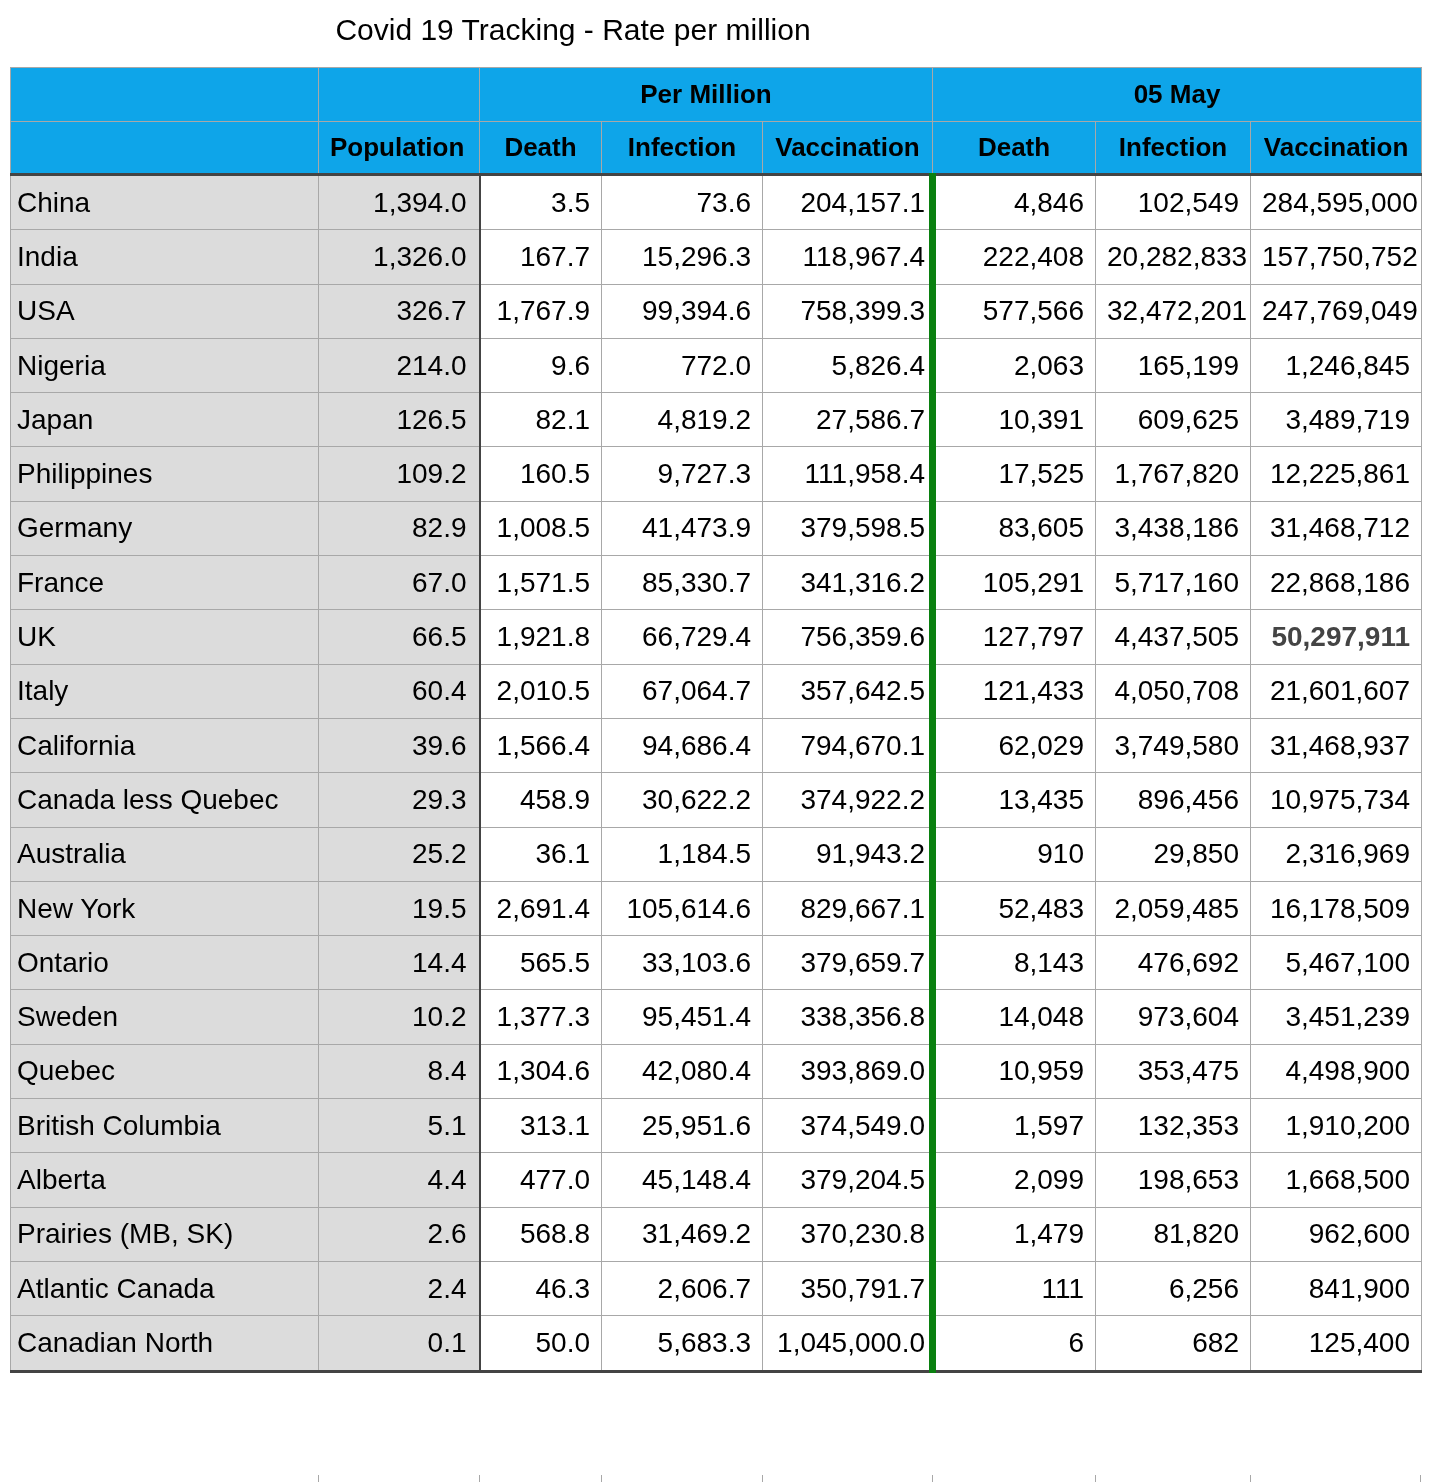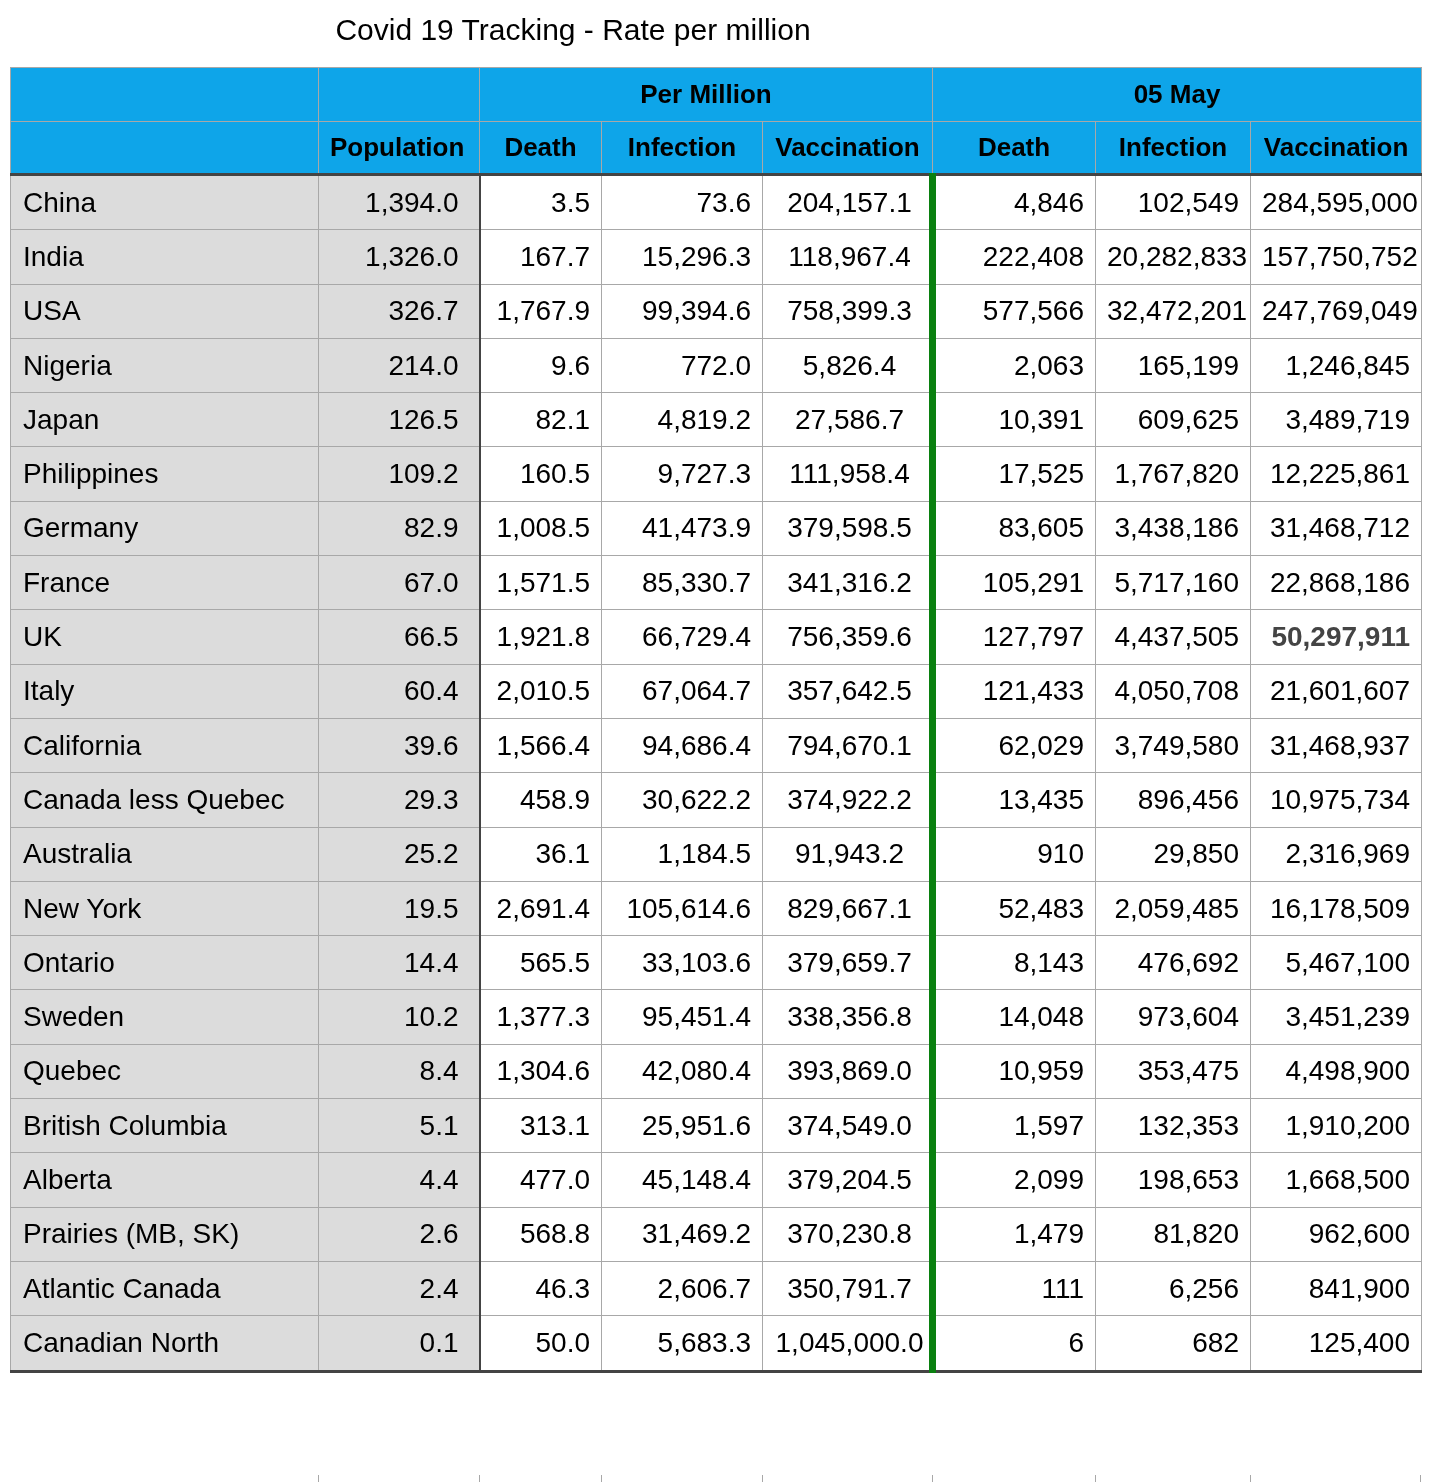--- a/index.html
+++ b/index.html
@@ -12,23 +12,23 @@
   table.grid col.c0 { width: 308px; } table.grid col.c1 { width: 161px; }
   table.grid col.c2 { width: 122px; } table.grid col.c3 { width: 161px; }
   table.grid col.c4 { width: 170px; } table.grid col.c5 { width: 163px; }
   table.grid col.c6 { width: 155px; } table.grid col.c7 { width: 171px; }
   th, td { border: 1px solid #a8a8a8; padding: 0 11px; white-space: nowrap; overflow: visible; }
   thead th { background: #0ea5e9; font-weight: bold; font-size: 26px; text-align: center; }
   thead tr.r1 th { height: 53px; }
   thead tr.r2 th { height: 51px; border-bottom: 3px solid #444; }
   thead tr.r2 th.pop { text-align: right; padding-right: 17px; }
   tbody td { height: 53.3px; font-size: 28px; text-align: right; background: #fff; }
-  tbody td.name { text-align: left; background: #dcdcdc; padding-left: 12px; }
-  tbody td.pop { background: #dcdcdc; border-right: 2px solid #444; padding-right: 20px; }
-  tbody td.vac-pm { border-right: 7px solid #0a8010; padding-right: 4px; text-align: center; }
+  tbody td.name { text-align: left; background: #dcdcdc; padding-left: 6px; }
+  tbody td.pop { background: #dcdcdc; border-right: 2px solid #444; padding-right: 12px; }
+  tbody td.vac-pm { border-right: 7px solid #0a8010; padding-right: 4px; }
   tbody td.dark-gray { color: #444; font-weight: bold; }
   tbody tr:last-child td { border-bottom: 3px solid #444; }
   .tail { position: absolute; top: 1475px; height: 10px; border-left: 1px solid #a8a8a8; }
 </style>
 </head>
 <body>
 
 <div class="title">Covid 19 Tracking - Rate per million</div>
 
 <table class="grid">

